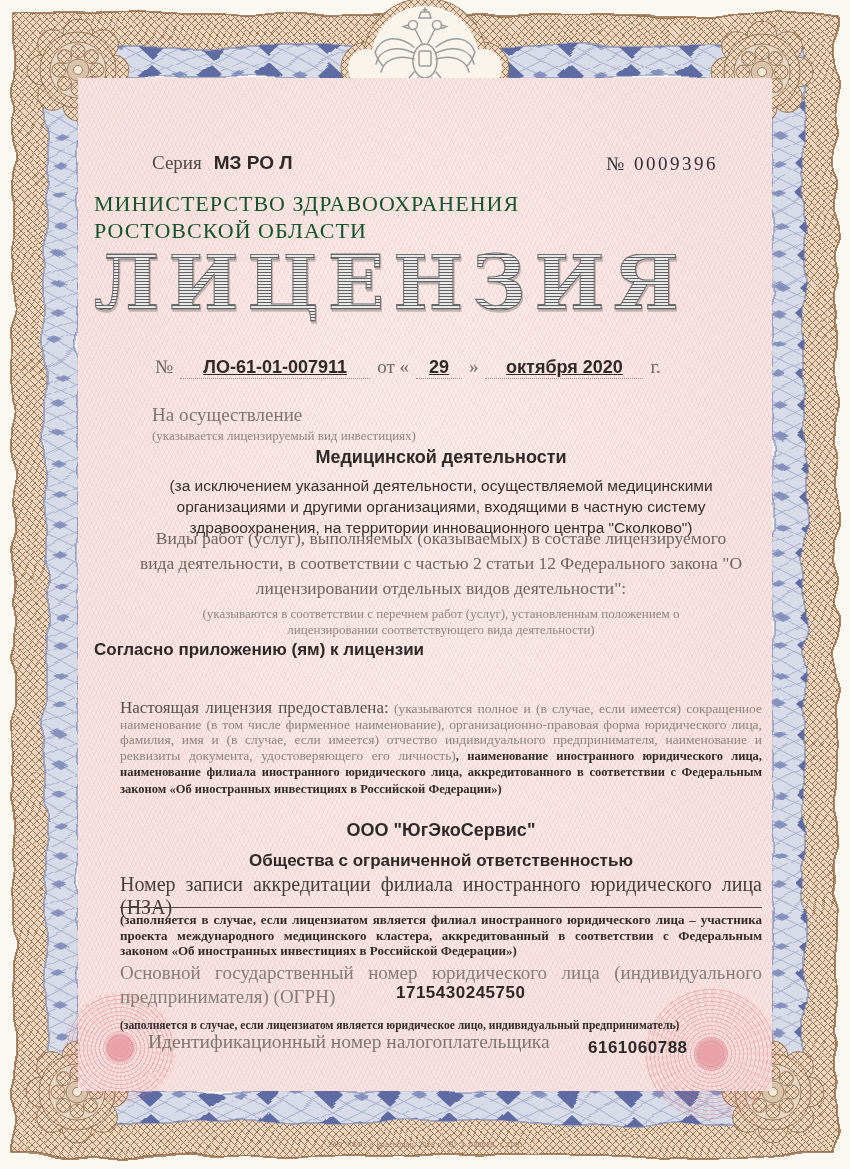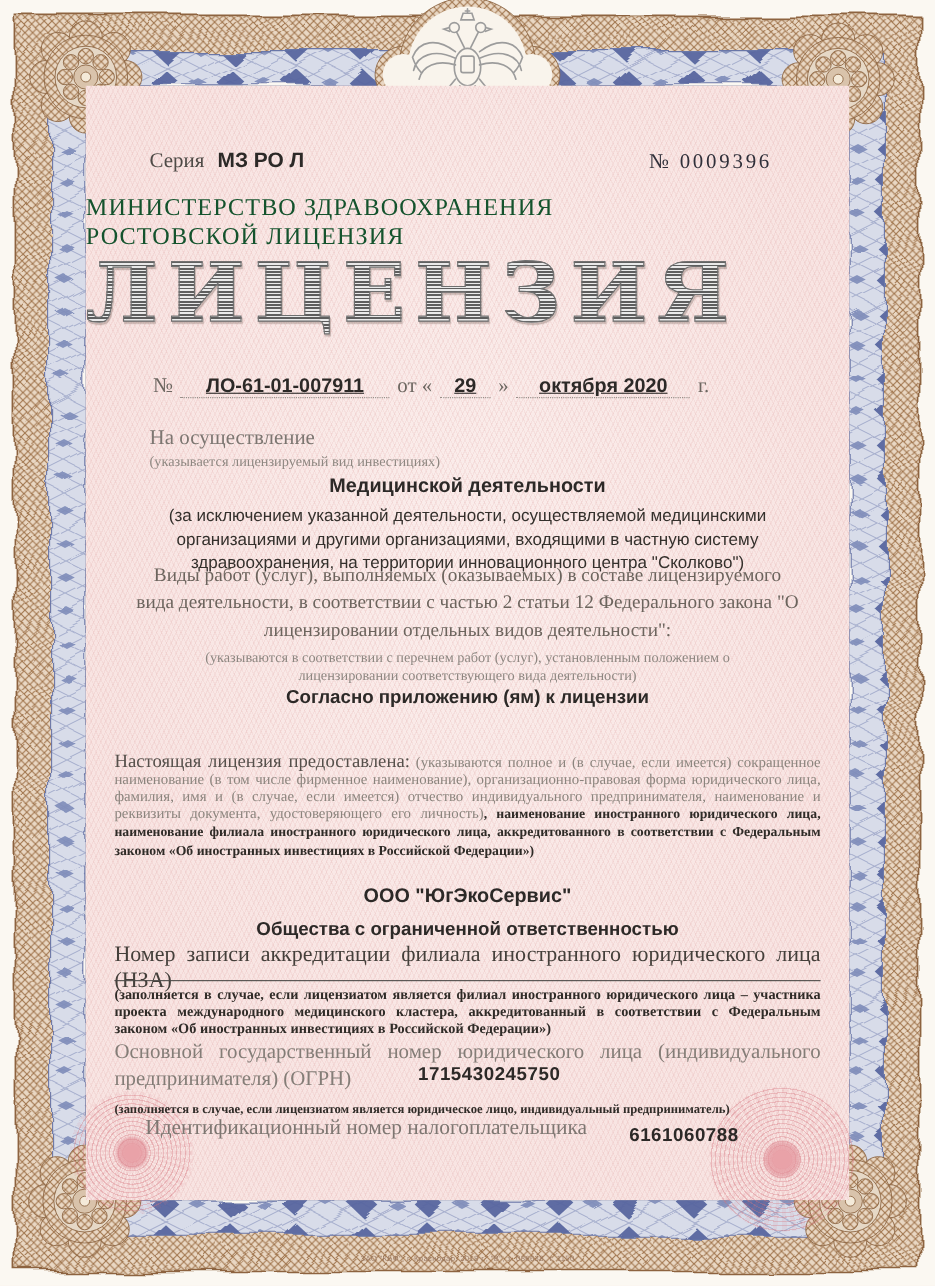--- a/index.html
+++ b/index.html
@@ -20,21 +20,21 @@
     background:
       repeating-radial-gradient(circle, rgba(214,116,126,.34) 0 1px, transparent 1px 4px),
       repeating-conic-gradient(rgba(214,116,126,.10) 0 4deg, transparent 4deg 8deg);
   }
   .wm::after { content:""; position:absolute; inset:36%; border-radius:50%;
     background:radial-gradient(circle, #e9a2a8 0 28%, rgba(220,128,138,.5) 58%, transparent 72%); }
   .wm1 { left:64px; top:992px; width:112px; height:112px; }
   .wm2 { left:645px; top:988px; width:132px; height:132px; }
 
   .content { position:absolute; left:78px; top:78px; width:694px; height:1013px; z-index:3; }
-  .content > * { position:absolute; margin:0; }
+  .content > * { position:absolute; margin:16px; }
 
   .sr  { font-family:"Liberation Serif","DejaVu Serif",serif; }
   .sb  { font-family:"Liberation Sans","DejaVu Sans",sans-serif; font-weight:bold; color:#2c2927; }
 
   .series-row { left:58px; top:58px; font-size:19px; color:#4e4a46; white-space:nowrap; }
   .series-row .val { margin-left:12px; font-size:19px; }
   .form-number { left:512px; top:59px; font-size:19px; color:#30303a; letter-spacing:2.5px; white-space:nowrap; }
 
   .ministry { left:0; top:96px; width:100%; text-align:left; font-weight:normal; font-size:22px;
               line-height:27px; color:#14532d; letter-spacing:1px; }
@@ -59,21 +59,21 @@
   .act-note  { left:58px; top:334px; font-size:13px; color:#8e8781; }
   .act-value { left:0; top:353px; width:100%; text-align:center; font-size:18px; }
   .act-exc   { left:25px; top:381px; width:644px; text-align:center;
                font-family:"Liberation Sans","DejaVu Sans",sans-serif; font-size:15.5px;
                line-height:21px; color:#34302c; }
 
   .works-text { left:43px; top:432px; width:608px; text-align:center; font-size:17.5px;
                 line-height:25px; color:#6c645d; }
   .works-note { left:63px; top:512px; width:568px; text-align:center; font-size:13px;
                 line-height:16px; color:#8d8680; }
-  .appendix   { left:0; top:546px; width:100%; text-align:center; font-size:17px; }
+  .appendix   { left:0; top:546px; width:100%; text-align:left; font-size:17px; }
 
   .grantee { left:26px; top:606px; width:642px; text-align:justify; font-size:13.5px;
              line-height:15.5px; color:#8b847d; }
   .grantee .lead { font-size:17px; color:#56504b; }
   .grantee .n2 { font-weight:bold; font-size:12.5px; color:#2f2b27; }
 
   .full-name  { left:0; top:694px; width:100%; text-align:center; font-size:18px; }
   .short-name { left:0; top:726px; width:100%; text-align:center; font-size:18px; }
   .legal-form { left:0; top:757px; width:100%; text-align:center; font-size:17px; }
 
@@ -197,21 +197,21 @@
 
 <div class="content">
 
   <div class="series-row sr">
     <span>Серия</span><span class="val sb">МЗ РО Л</span>
   </div>
   <div class="form-number sr">№ 0009396</div>
 
   <div class="ministry sr">
     <div>МИНИСТЕРСТВО ЗДРАВООХРАНЕНИЯ</div>
-    <div>РОСТОВСКОЙ ЛИЦЕНЗИЯ</div>
+    <div>РОСТОВСКОЙ ОБЛАСТИ</div>
   </div>
 
   <div class="doc-title">ЛИЦЕНЗИЯ</div>
 
   <div class="license-line">
     <span class="lbl sr">№</span>
     <span class="slot slot-no">ЛО-61-01-007911</span>
     <span class="lbl sr">от «</span>
     <span class="slot slot-day">29</span>
     <span class="lbl sr">»</span>

